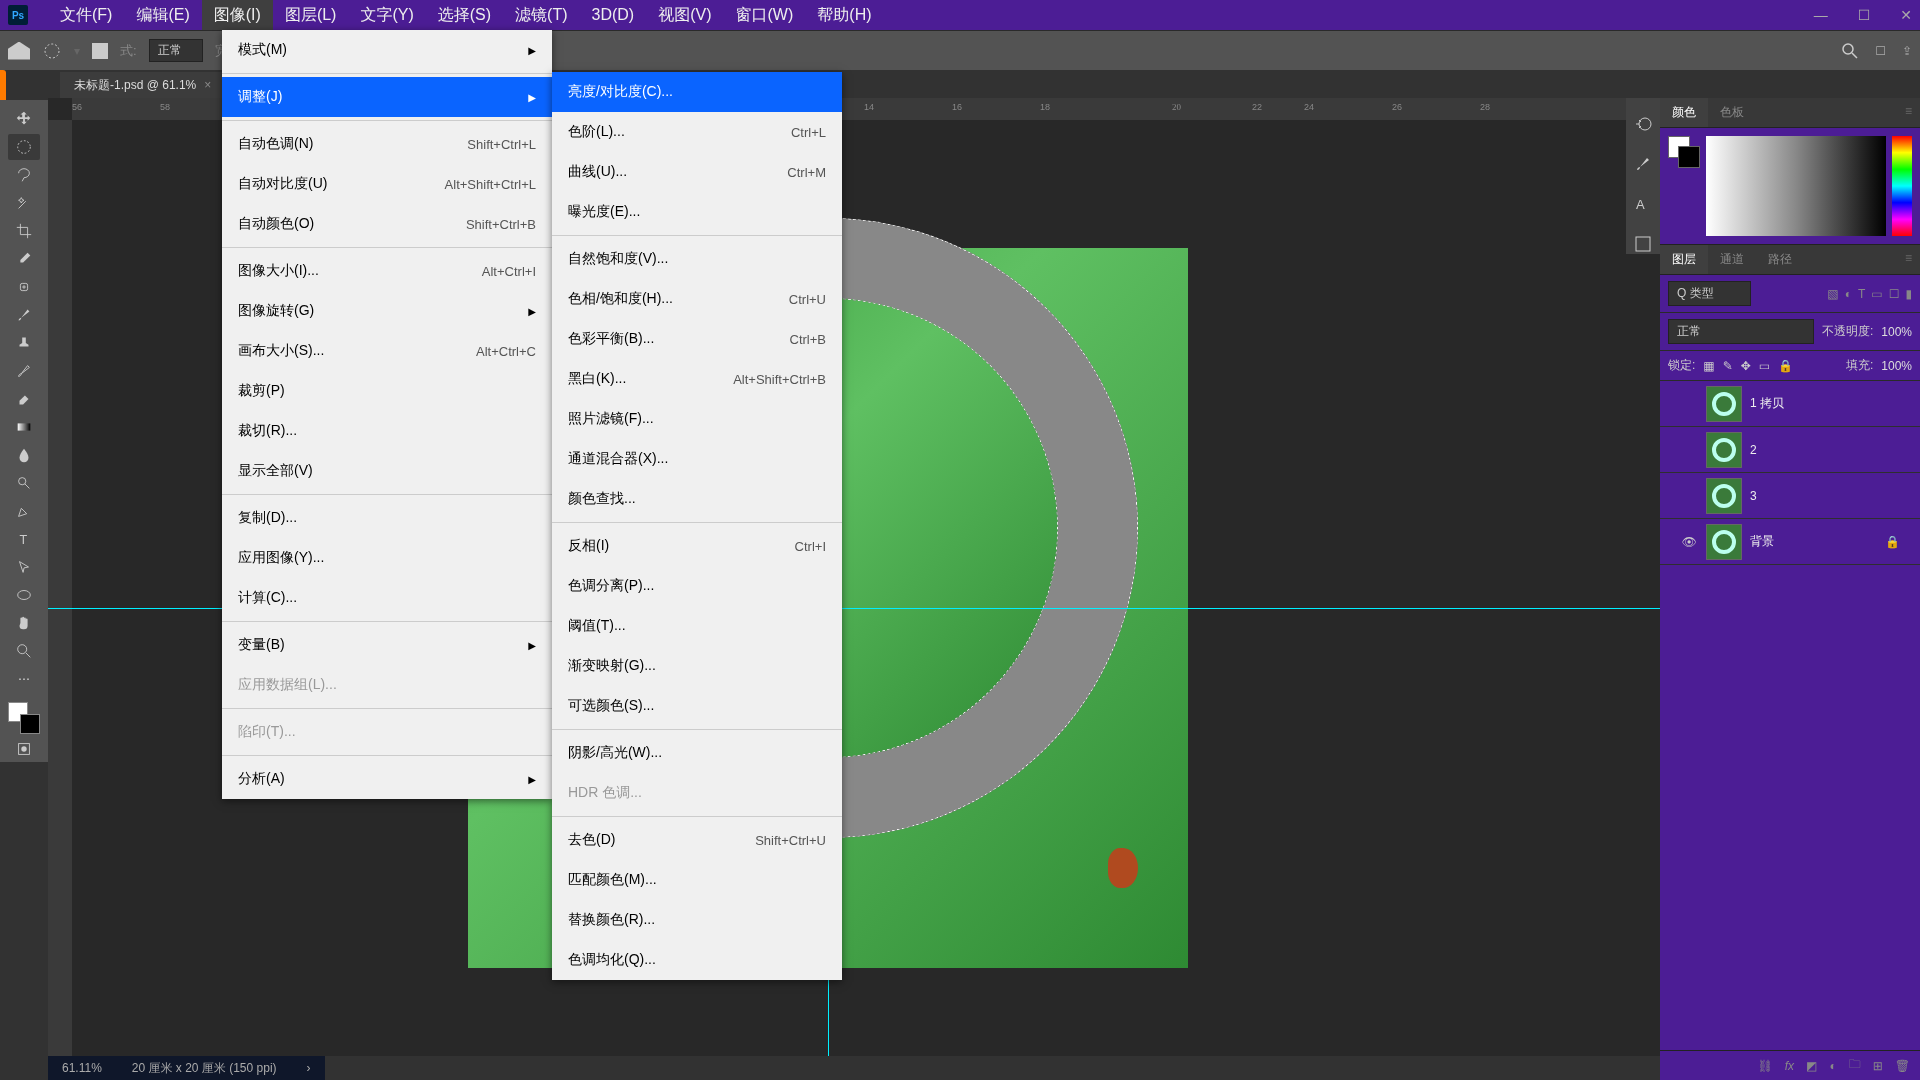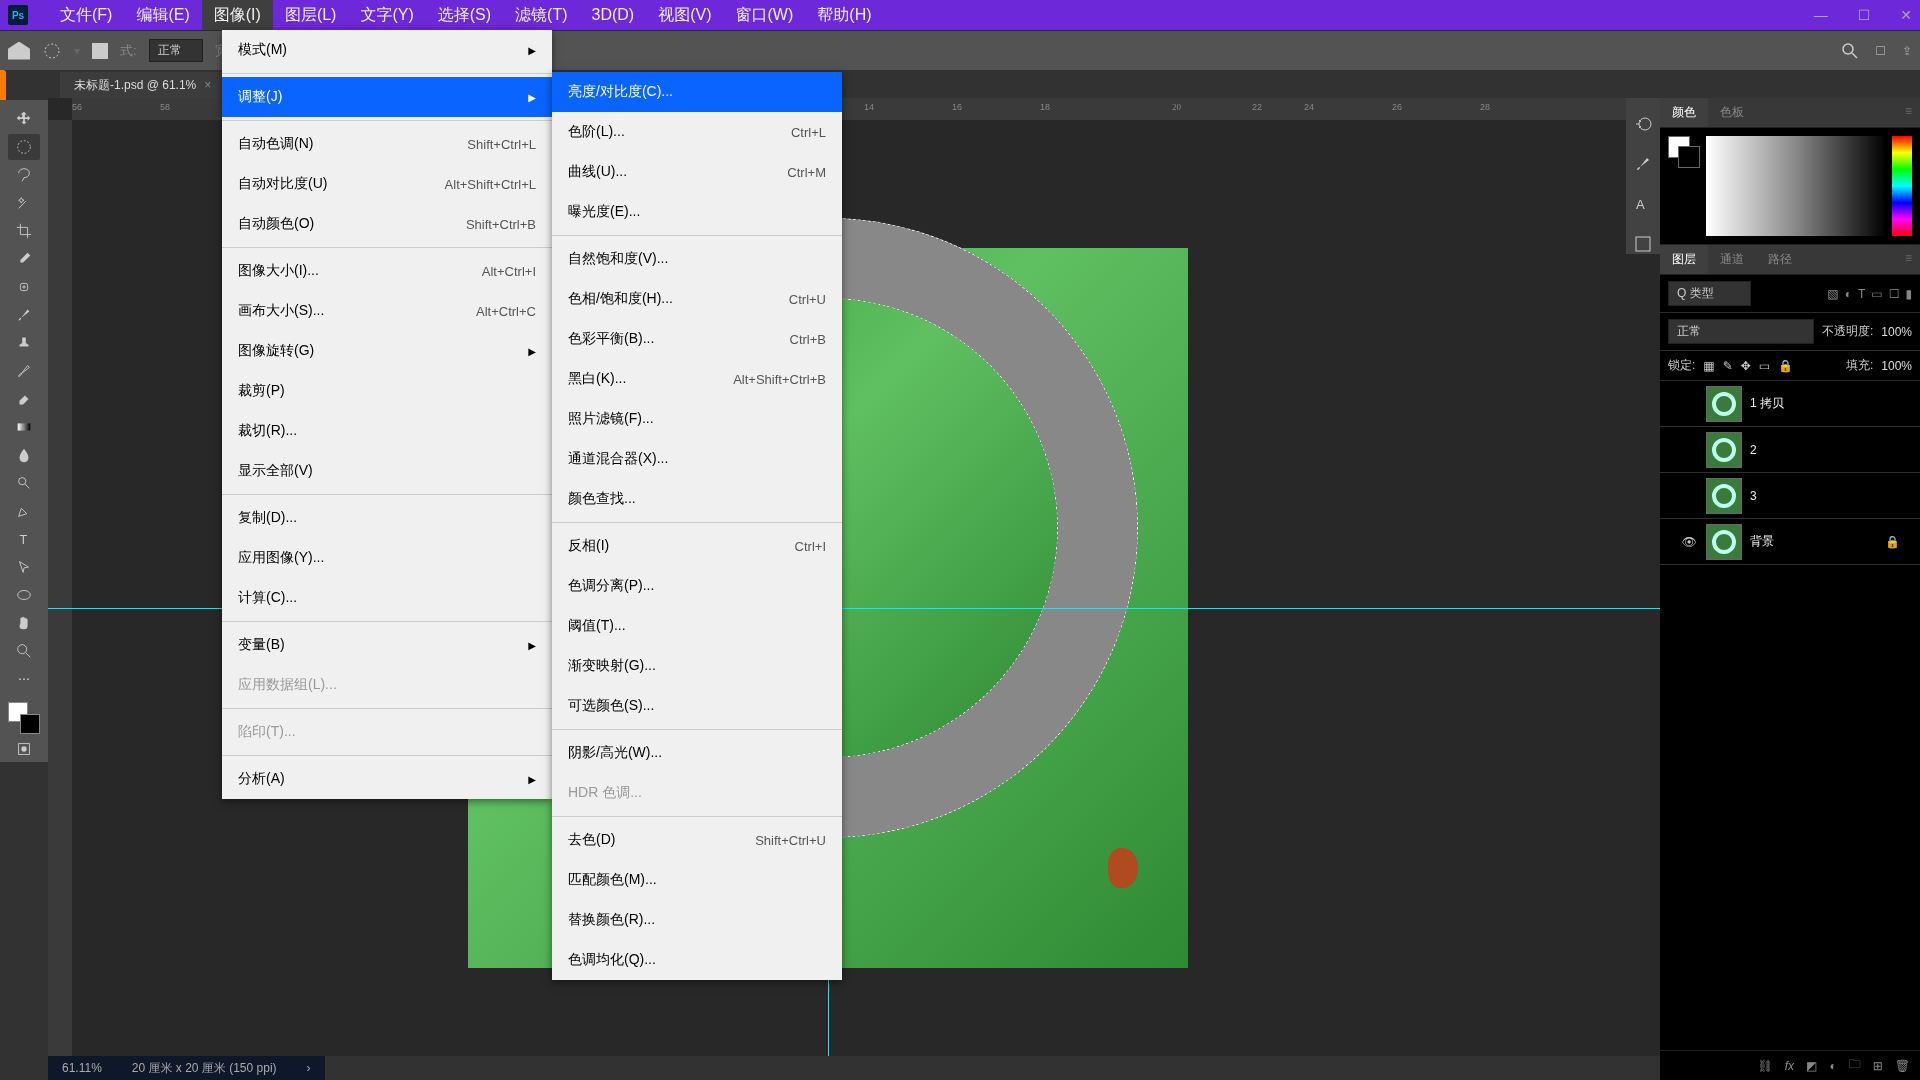--- a/index.html
+++ b/index.html
@@ -1,19 +1,19 @@
 <!DOCTYPE html>
 <html><head>
 <meta charset="utf-8">
 <style>
 * { margin:0; padding:0; box-sizing:border-box; font-family:"Microsoft YaHei",sans-serif; }
 body { background:#323232; color:#ccc; font-size:12px; overflow:hidden; width:1920px; height:1080px; position:relative; }
 
 
-.menubar { height:30px; background:#6d28d9; display:flex; align-items:center; padding:0 8px;text-align:right; }
+.menubar { height:30px; background:#4c1d95; display:flex; align-items:center; padding:0 8px;text-align:right; }
 .menubar .ps { width:20px; height:20px; background:#001e36; color:#31a8ff; font-weight:bold; font-size:10px; display:flex; align-items:center; justify-content:center; border-radius:2px; margin-right:20px; }
 .menubar .mi { padding:0 12px; height:30px; display:flex; align-items:center; color:#eee; font-size:16px; cursor:pointer; }
 .menubar .mi.open { background:#3f3f3f; }
 .menubar .win { margin-left:auto; display:flex; gap:30px; color:#aaa; font-size:14px; }
 
 
 .optbar { height:40px; background:#535353; border-top:1px solid #2a2a2a; display:flex; align-items:center; padding:0 8px; gap:12px; }
 .home { width:22px; height:18px; background:#ccc; clip-path:polygon(50% 0,100% 40%,100% 100%,0 100%,0 40%); }
 .optlbl { color:#888; font-size:13px; }
 .optsel { background:#333; border:1px solid #222; padding:2px 20px 2px 8px; color:#ccc; position:relative; }
@@ -52,21 +52,21 @@
 .blob { position:absolute; left:1060px; top:750px; width:30px; height:40px; background:#b04a1f; border-radius:40% 50% 50% 40%; }
 
 
 .status { position:absolute; left:48px; bottom:0; height:24px; background:#0f172a; display:flex; align-items:center; gap:30px; padding:0 14px; color:#aaa; font-size:12px; }
 
 
 .rtabs { position:absolute; right:260px; top:98px; width:34px; background:#424242; display:flex; flex-direction:column; align-items:center; gap:20px; padding-top:16px; }
 .rtab { width:20px; height:20px; color:#ccc; }
 
 
-.rpanel { position:absolute; right:0; top:98px; width:260px; bottom:0; background:#000000; display:flex; flex-direction:column; }
+.rpanel { position:absolute; right:0; top:98px; width:260px; bottom:0; background:#4c1d95; display:flex; flex-direction:column; }
 .ptabs { display:flex; border-bottom:1px solid #222; background:#383838; }
 .ptab { padding:6px 12px; color:#888; }
 .ptab.active { color:#fff; background:#3f3f3f; }
 .ptab.r { margin-left:auto; padding:6px 8px; color:#666; }
 .color { display:flex; gap:6px; padding:8px; }
 .colsw { width:32px; height:32px; position:relative; }
 .colsw .a { position:absolute; width:22px; height:22px; background:#fff; border:1px solid #666; }
 .colsw .b { position:absolute; right:0; bottom:0; width:22px; height:22px; background:#000; border:1px solid #666; }
 .grad { flex:1; height:100px; background:linear-gradient(to right,#fff,#888,#000); position:relative; }
 .hue { width:20px; height:100px; background:linear-gradient(to bottom,red,yellow,lime,cyan,blue,magenta,red); }
@@ -451,26 +451,26 @@
     </div>
     <div class="row">
       <span>自动颜色(O)</span>
       <span class="sc">Shift+Ctrl+B</span>
     </div>
     <div class="sep"></div>
     <div class="row">
       <span>图像大小(I)...</span>
       <span class="sc">Alt+Ctrl+I</span>
     </div>
+    <div class="row sub">
+      <span>图像旋转(G)</span>
+    </div>
     <div class="row">
       <span>画布大小(S)...</span>
       <span class="sc">Alt+Ctrl+C</span>
-    </div>
-    <div class="row sub">
-      <span>图像旋转(G)</span>
     </div>
     <div class="row">
       <span>裁剪(P)</span>
     </div>
     <div class="row">
       <span>裁切(R)...</span>
     </div>
     <div class="row">
       <span>显示全部(V)</span>
     </div>

